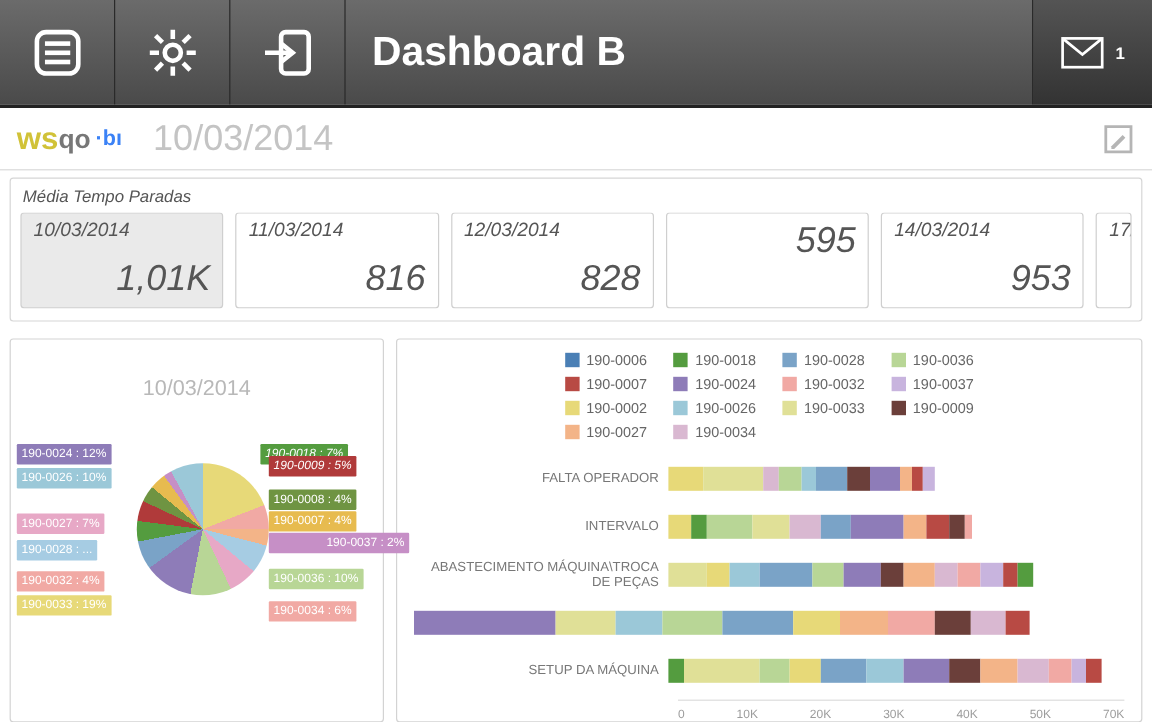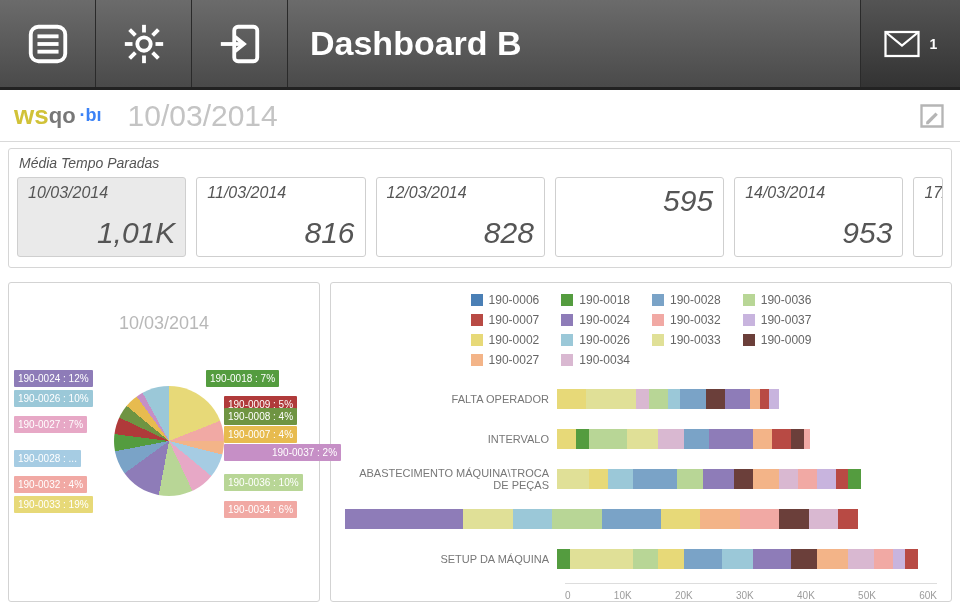--- a/index.html
+++ b/index.html
@@ -160,26 +160,26 @@
 </div>
 
 <div class="charts">
   <div class="panel pie-panel">
     <div class="pt">10/03/2014</div>
     <div class="pie-stage">
       <div class="pie"></div>
       <div id="pie-labels">
           <span class="lbl" style="left: 0px; top: 14px; background: rgb(142, 124, 184);">190-0024 : 12%</span>
           <span class="lbl" style="left: 0px; top: 34px; background: rgb(155, 200, 216);">190-0026 : 10%</span>
-          <span class="lbl" style="left: 0px; top: 60px; background: rgb(231, 168, 198);">190-0027 : 7%</span>
+          <span class="lbl" style="left: 0px; top: 72px; background: rgb(231, 168, 198);">190-0027 : 7%</span>
           <span class="lbl" style="left: 0px; top: 94px; background: rgb(166, 204, 227);">190-0028 : ...</span>
           <span class="lbl" style="left: 0px; top: 120px; background: rgb(241, 169, 164); text-align: center;">190-0032 : 4%</span>
           <span class="lbl" style="left: 0px; top: 140px; background: rgb(231, 217, 120);">190-0033 : 19%</span>
-          <span class="lbl" style="left: 192px; top: 14px; background: rgb(84, 156, 63);">190-0018 : 7%</span>
-          <span class="lbl" style="left: 210px; top: 40px; background: rgb(176, 58, 58);">190-0009 : 5%</span>
+          <span class="lbl" style="left: 203px; top: 14px; background: rgb(84, 156, 63); font-style: italic;">190-0018 : 7%</span>
+          <span class="lbl" style="left: 210px; top: 24px; background: rgb(176, 58, 58); font-style: italic;">190-0009 : 5%</span>
           <span class="lbl" style="left: 210px; top: 52px; background: rgb(111, 148, 66);">190-0008 : 4%</span>
           <span class="lbl" style="left: 210px; top: 70px; background: rgb(231, 187, 79);">190-0007 : 4%</span>
           <span class="lbl" style="left: 210px; top: 88px; background: rgb(198, 143, 198); padding-left: 48px;">190-0037 : 2%</span>
           <span class="lbl" style="left: 210px; top: 118px; background: rgb(184, 214, 150);">190-0036 : 10%</span>
           <span class="lbl" style="left: 210px; top: 145px; background: rgb(241, 169, 164);">190-0034 : 6%</span>
         </div>
     </div>
   </div>
   <div class="panel bar-panel">
     <div class="legend" id="legend">
@@ -325,16 +325,16 @@
           </div>
         </div>
       </div>
     <div class="xaxis" id="xaxis">
         <span>0</span>
         <span>10K</span>
         <span>20K</span>
         <span>30K</span>
         <span>40K</span>
         <span>50K</span>
-        <span>60K</span>
+        <span>70K</span>
       </div>
   </div>
 </div>
 
 </body></html>

